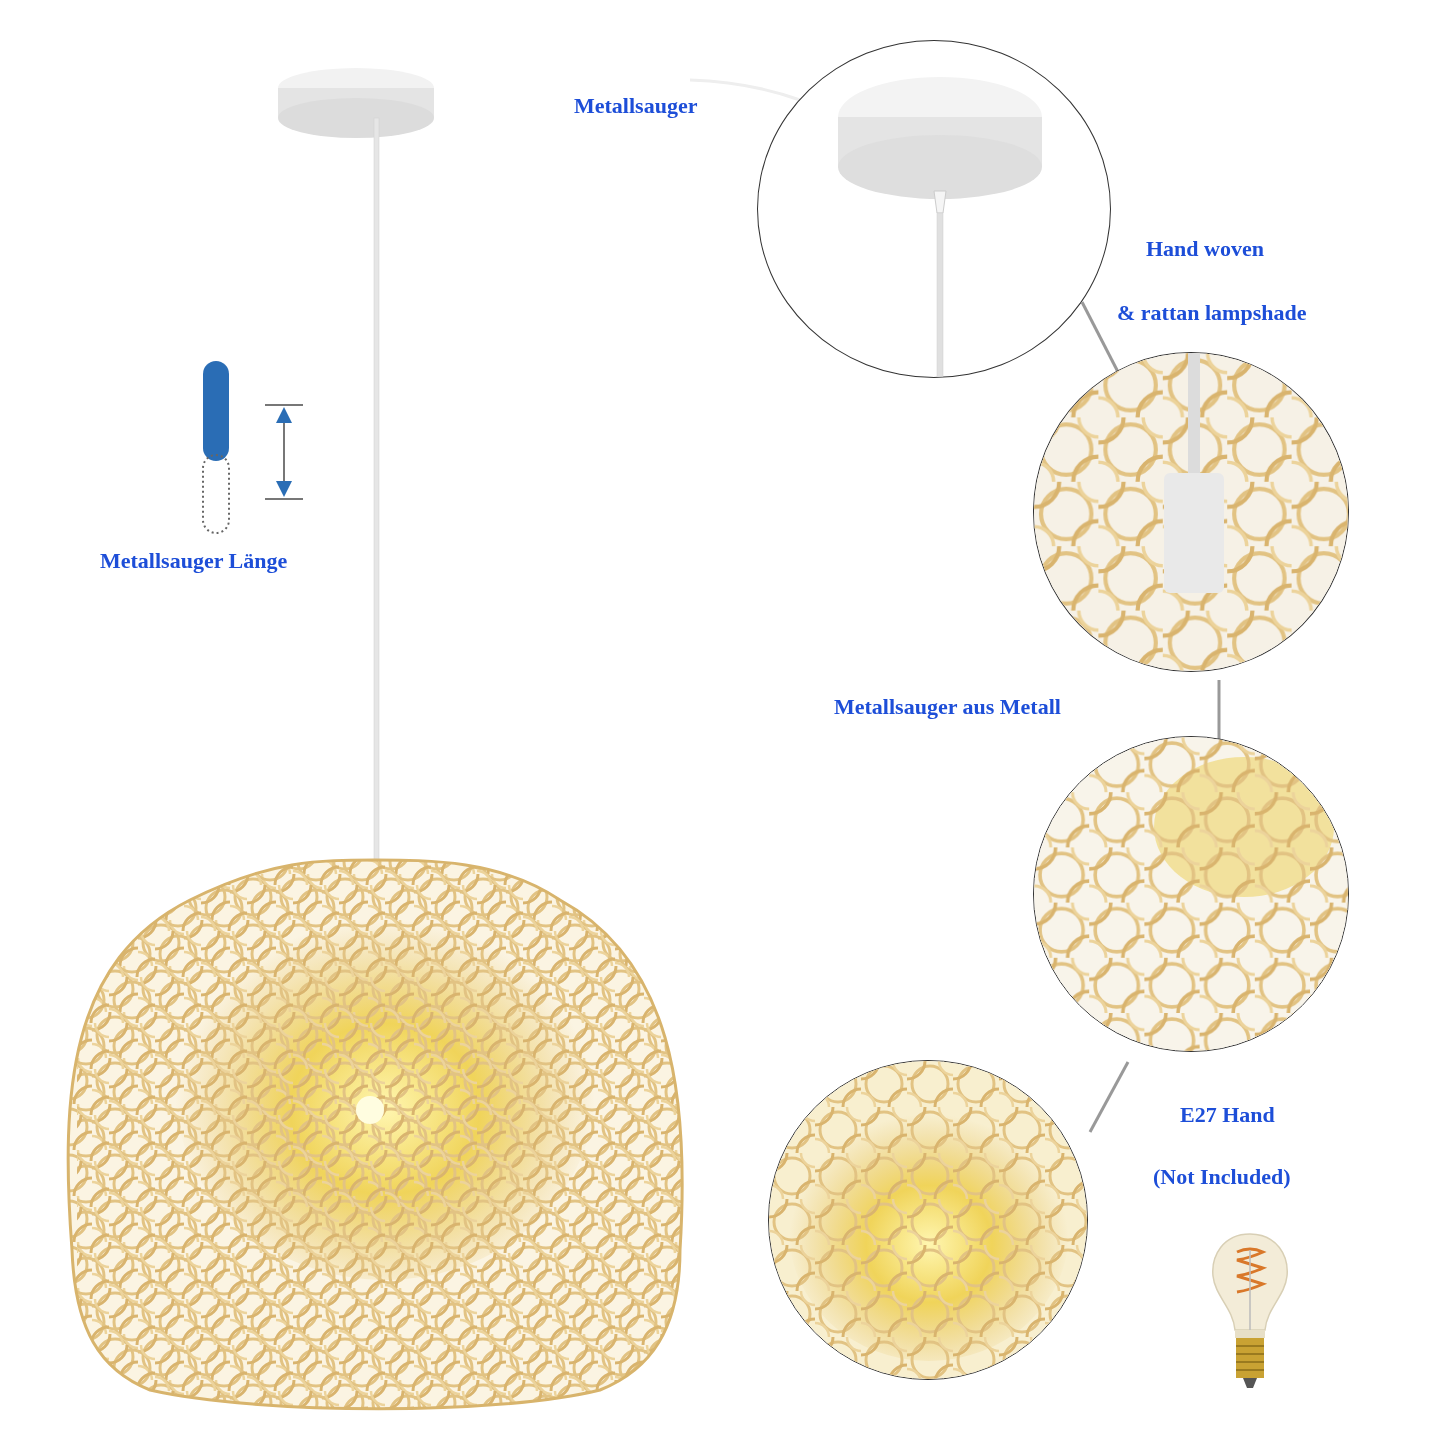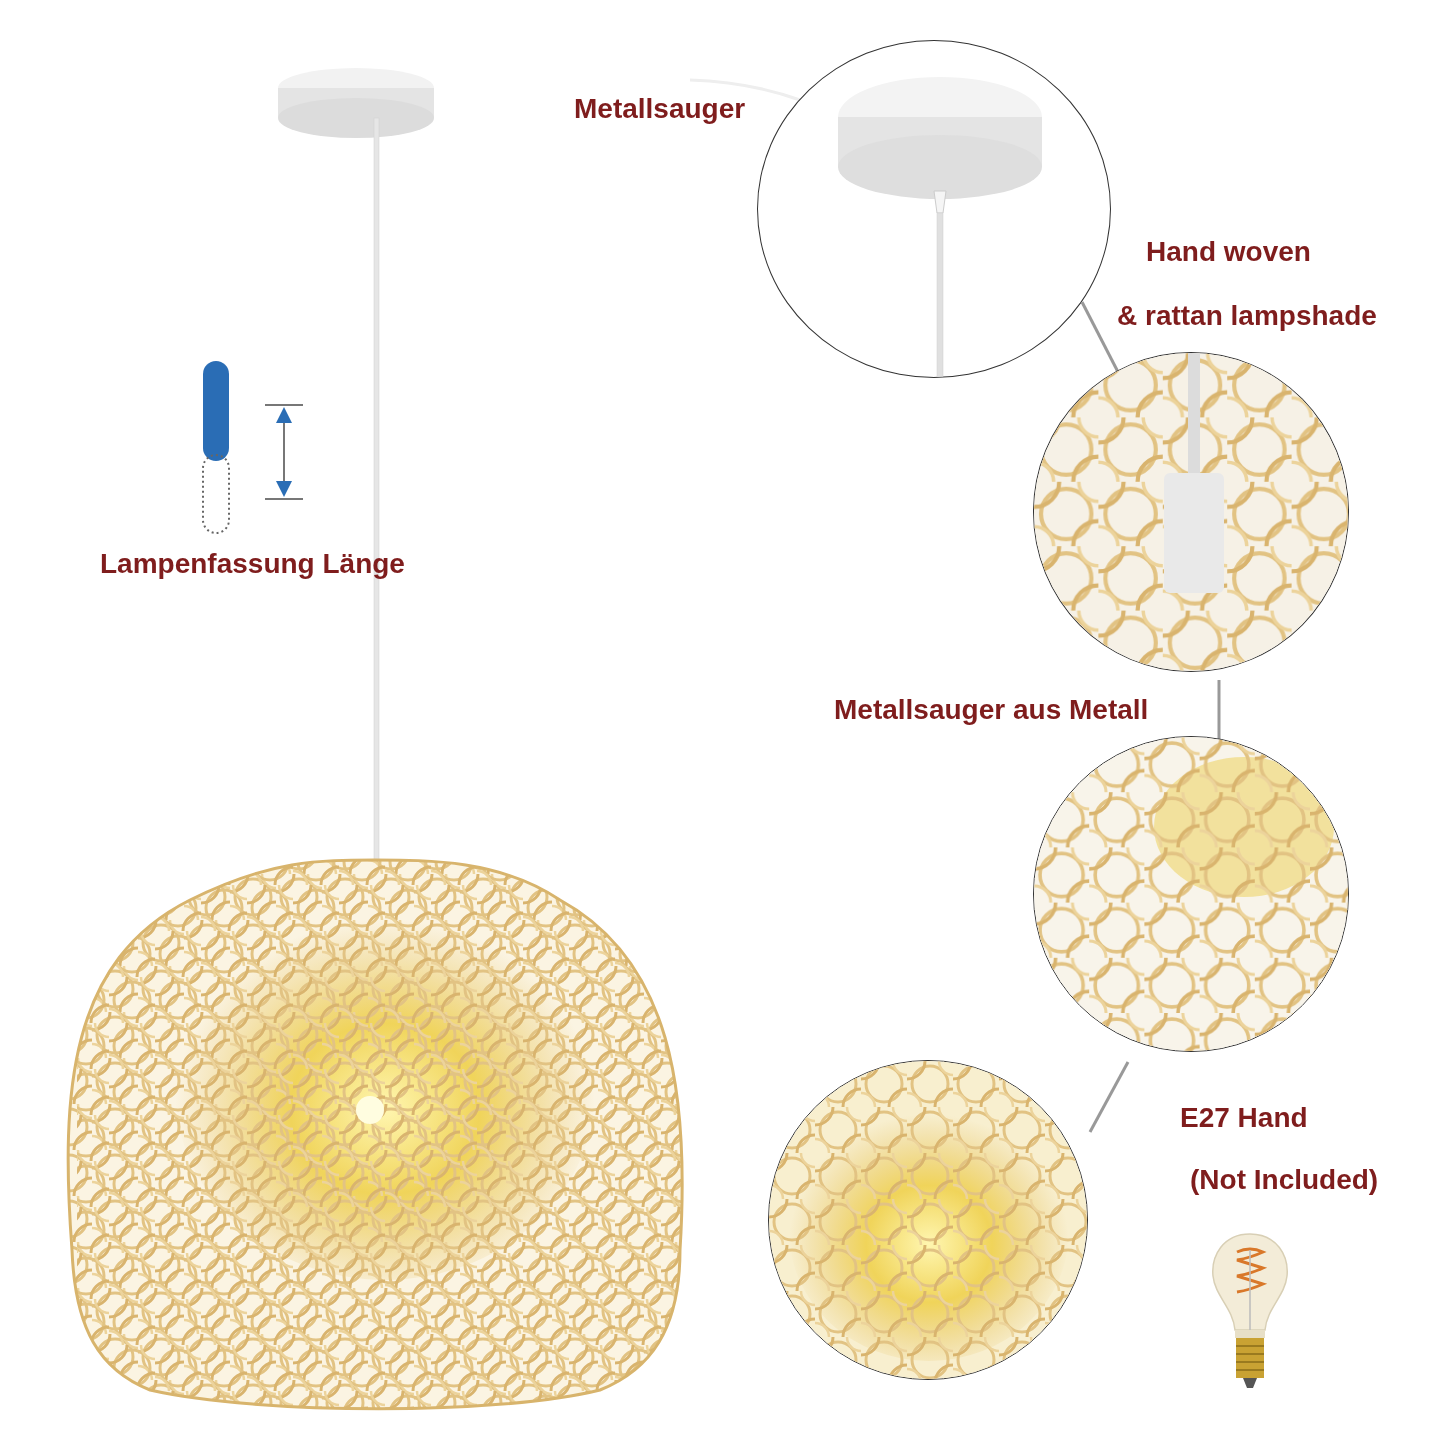--- a/index.html
+++ b/index.html
@@ -1,18 +1,18 @@
 <!DOCTYPE html>
 <html><head>
 <meta charset="utf-8">
 <style>
   html,body{margin:0;padding:0;background:#fff;}
   body{width:1445px;height:1445px;position:relative;overflow:hidden;font-family:"DejaVu Serif","Liberation Serif",serif;}
   .abs{position:absolute;}
-  .label{position:absolute;font-family:Liberation Sans, sans-serif;font-weight:bold;font-size:28px;color:#7f1d1d;white-space:nowrap;}
+  .label{position:absolute;font-family:Liberation Serif, serif;font-weight:bold;font-size:22px;color:#1d4ed8;white-space:nowrap;}
   .circle{position:absolute;border:1.5px solid #333;border-radius:50%;overflow:hidden;background:#fff;}
   svg{display:block;}
 </style>
 </head>
 <body>
 
 <div class="abs" style="left:0;top:0;width:720px;height:1445px;">
   <svg width="720" height="1445">
     <defs>
       <radialGradient id="glowG" cx="50%" cy="55%" r="50%">
@@ -53,21 +53,21 @@
   <svg width="120" height="190">
     <rect x="8" y="6" width="26" height="100" rx="13" fill="#2a6db5"></rect>
     <rect x="8" y="100" width="26" height="78" rx="13" fill="none" stroke="#666" stroke-width="2" stroke-dasharray="2,3"></rect>
     <line x1="70" y1="50" x2="108" y2="50" stroke="#777" stroke-width="2"></line>
     <line x1="70" y1="144" x2="108" y2="144" stroke="#777" stroke-width="2"></line>
     <line x1="89" y1="55" x2="89" y2="139" stroke="#777" stroke-width="2"></line>
     <polygon points="89,52 81,68 97,68" fill="#2a6db5"></polygon>
     <polygon points="89,142 81,126 97,126" fill="#2a6db5"></polygon>
   </svg>
 </div>
-<div class="label" style="left:100px;top:548px;">Lampenfassung Länge</div>
+<div class="label" style="left:100px;top:548px;">Metallsauger Länge</div>
 
 <div class="label" style="left:574px;top:93px;">Metallsauger</div>
 <svg class="abs" width="300" height="40" style="left:690px;top:70px;">
   <path d="M0,10 Q60,12 110,30" stroke="#eee" stroke-width="3" fill="none"></path>
 </svg>
 <div class="circle" style="left:757px;top:40px;width:352px;height:336px;">
   <svg width="352" height="336">
     <ellipse cx="182" cy="76" rx="102" ry="40" fill="#f3f3f3"></ellipse>
     <rect x="80" y="76" width="204" height="50" fill="#e4e4e4"></rect>
     <ellipse cx="182" cy="126" rx="102" ry="32" fill="#dedede"></ellipse>
@@ -107,21 +107,21 @@
 </svg>
 <div class="circle" style="left:768px;top:1060px;width:318px;height:318px;">
   <svg width="318" height="318">
     <rect width="318" height="318" fill="#f8efcf"></rect>
     <ellipse cx="160" cy="170" rx="140" ry="130" fill="url(#glowG)"></ellipse>
     <rect width="318" height="318" fill="url(#weave)"></rect>
   </svg>
 </div>
 
 <div class="label" style="left:1180px;top:1102px;">E27 Hand</div>
-<div class="label" style="left:1153px;top:1164px;margin-left:37px;">(Not Included)</div>
+<div class="label" style="left:1153px;top:1164px;">(Not Included)</div>
 
 <div class="abs" style="left:1205px;top:1230px;width:90px;height:165px;">
   <svg width="90" height="165">
     <path d="M45,4 C18,4 6,26 8,46 C10,66 28,78 30,100 L60,100 C62,78 80,66 82,46 C84,26 72,4 45,4 Z" fill="#f3ecd8" stroke="#d8cfb5" stroke-width="1.5"></path>
     <path d="M32,22 Q45,16 58,22 Q45,28 32,30 Q45,34 58,38 Q45,44 32,46 Q45,50 58,54 Q45,60 32,62" fill="none" stroke="#d9782a" stroke-width="3"></path>
     <line x1="45" y1="20" x2="45" y2="100" stroke="#bbb" stroke-width="1.5"></line>
     <rect x="30" y="100" width="30" height="8" fill="#e7dfc7"></rect>
     <rect x="31" y="108" width="28" height="40" fill="#c9a233"></rect>
     <line x1="31" y1="116" x2="59" y2="116" stroke="#9a7a1f" stroke-width="2"></line>
     <line x1="31" y1="124" x2="59" y2="124" stroke="#9a7a1f" stroke-width="2"></line>

